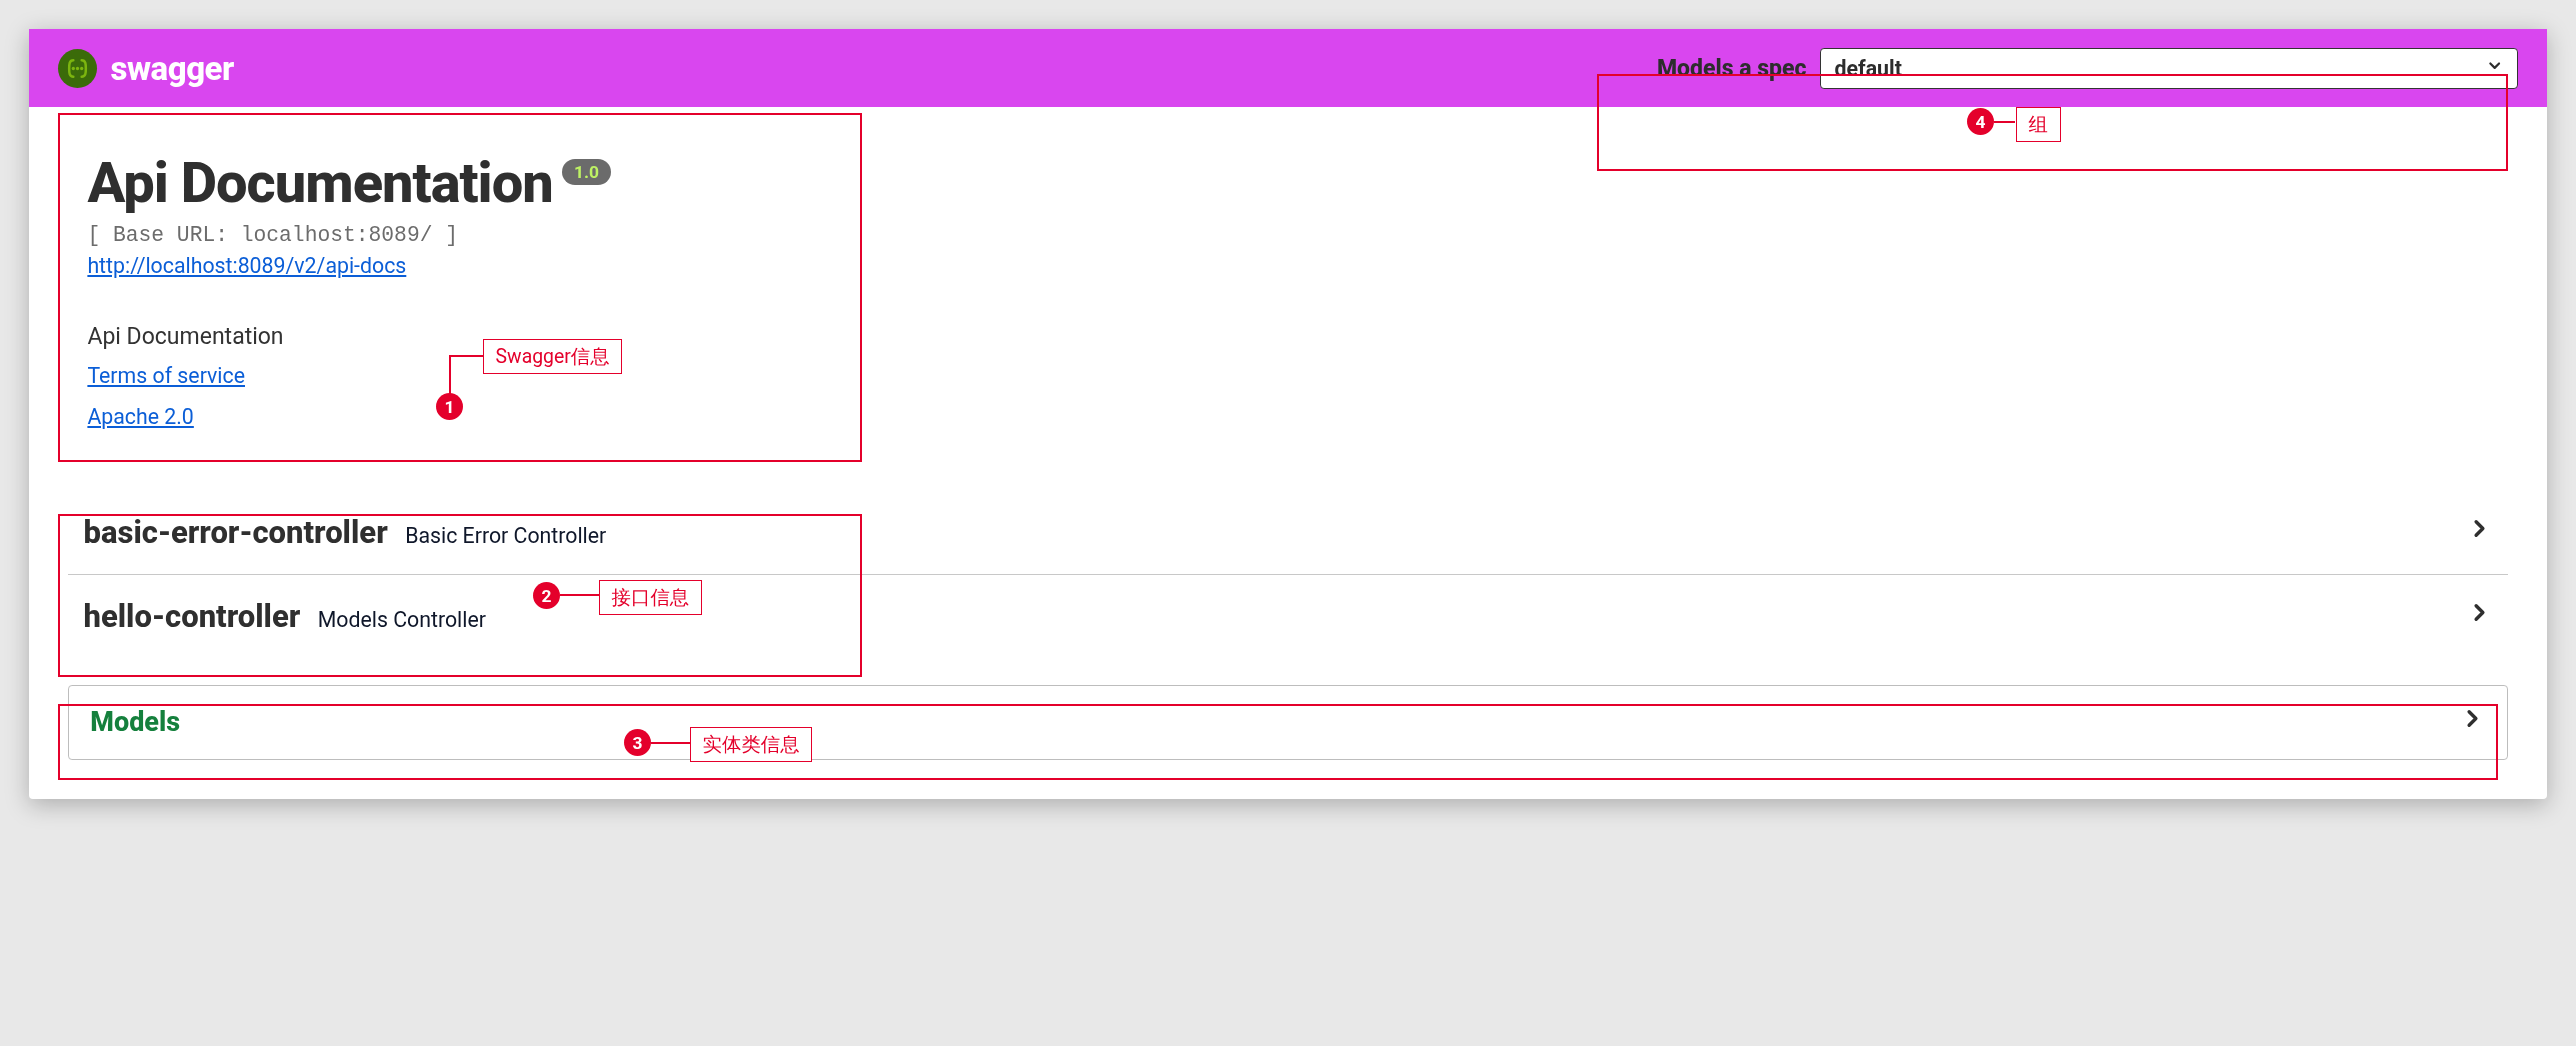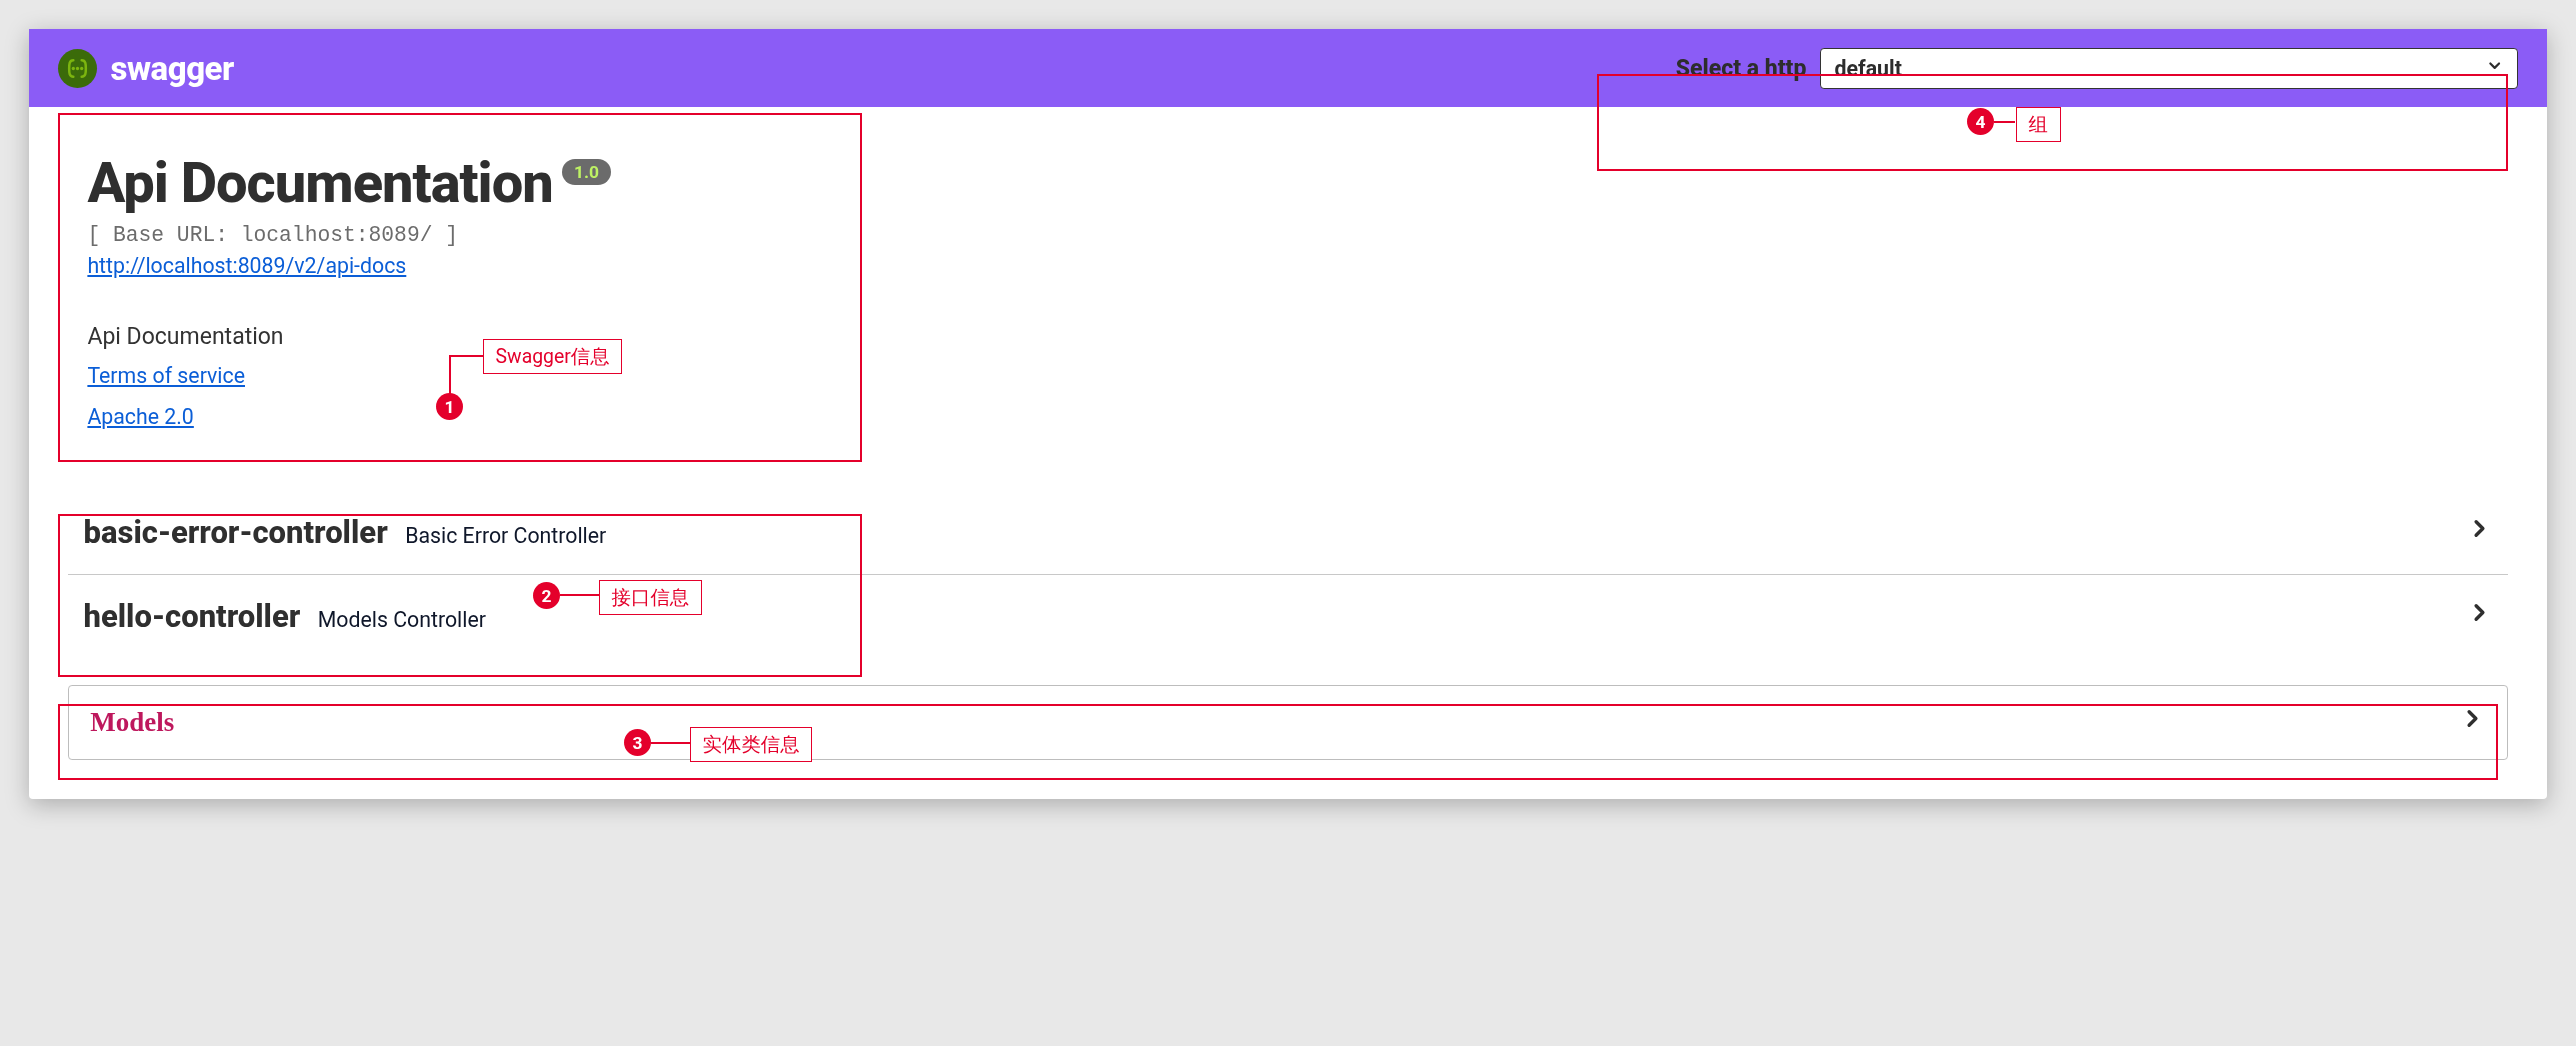--- a/index.html
+++ b/index.html
@@ -15,21 +15,21 @@
   .frame {
     width: 2518px;
     background: #fff;
     box-shadow: 0 5.8px 23px rgba(0,0,0,0.25);
     border-radius: 3.9px;
     overflow: visible;
     position: relative;
   }
   
   .topbar {
-    background: #8b5cf6;
+    background: #d946ef;
     height: 78px;
     display: flex;
     align-items: center;
     padding: 0 29px;
     justify-content: space-between;
   }
   .brand {
     display: flex;
     align-items: center;
     gap: 13.6px;
@@ -132,21 +132,21 @@
   
   .models {
     margin-top: 27px;
     border: 1px solid #bdbdbd;
     border-radius: 3.9px;
     padding: 19.4px 21.3px;
     display:flex;
     align-items:center;
     justify-content:space-between;
   }
-  .models-title { font-size: 27px; font-weight:800; color:#be185d;font-family:Liberation Serif, serif; }
+  .models-title { font-size: 27px; font-weight:800; color:#15803d; }
   
   .anno-box {
     position:absolute;
     border: 2.9px solid #e4002b;
     pointer-events:none;
   }
   .anno-badge {
     position:absolute;
     width:27px; height:27px;
     border-radius:50%;
@@ -185,21 +185,21 @@
           <path d="M8 4 C4 4 4 8 4 12 C4 16 4 20 8 20"></path>
           <path d="M16 4 C20 4 20 8 20 12 C20 16 20 20 16 20"></path>
           <circle cx="8" cy="12" r="1.6" fill="#7cb50f" stroke="none"></circle>
           <circle cx="12" cy="12" r="1.6" fill="#7cb50f" stroke="none"></circle>
           <circle cx="16" cy="12" r="1.6" fill="#7cb50f" stroke="none"></circle>
         </svg>
       </span>
       <span class="brand-text">swagger</span>
     </div>
     <div class="spec-area">
-      <span class="spec-label">Select a http</span>
+      <span class="spec-label">Models a spec</span>
       <div class="spec-select">
         <span>default</span>
         <span class="chev">
           <svg width="17.4" height="17.4" viewBox="0 0 24 24" fill="none" stroke="#2d2d2d" stroke-width="3" stroke-linecap="round" stroke-linejoin="round">
               <polyline points="6 9 12 15 18 9"></polyline>
             </svg>
         </span>
       </div>
     </div>
   </div>

